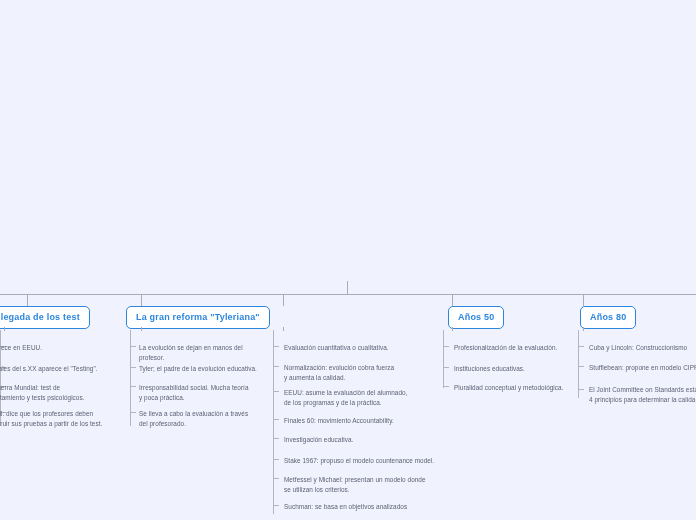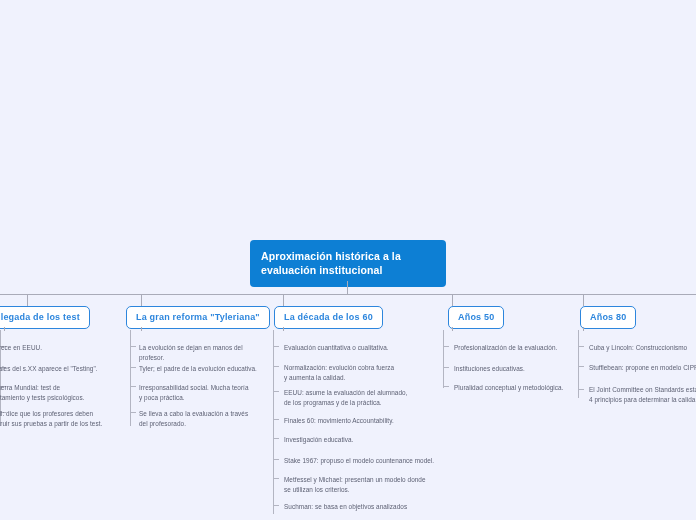--- a/index.html
+++ b/index.html
@@ -79,36 +79,33 @@
     line-height: 1.55;
     letter-spacing: 0.05px;
     white-space: pre-line;
   }
 </style>
 </head>
 <body>
 
 <div id="canvas">
 
-  <div id="root-node">Aproximación histórica a la
-evaluación institucional</div>
 
   <div class="conn v" style="left:347px; top:281px; height:13px;"></div>
 
   <div class="conn h" style="left:0px; top:294px; width:696px;"></div>
 
   <div class="conn v" style="left:27px; top:294px; height:12px;"></div>
   <div class="conn v" style="left:141px; top:294px; height:12px;"></div>
   <div class="conn v" style="left:283px; top:294px; height:12px;"></div>
   <div class="conn v" style="left:452px; top:294px; height:12px;"></div>
   <div class="conn v" style="left:583px; top:294px; height:12px;"></div>
 
   <div class="branch-node" style="left:-12px; top:306px;">llegada de los test</div>
   <div class="branch-node" style="left:126px; top:306px;">La gran reforma "Tyleriana"</div>
-  <div class="branch-node" style="left:274px; top:306px;">La década de los 60</div>
   <div class="branch-node" style="left:448px; top:306px;">Años 50</div>
   <div class="branch-node" style="left:580px; top:306px;">Años 80</div>
 
   <div class="spine" style="left:0px; top:330px; height:96px;"></div>
   <div class="conn v" style="left:4px; top:327px; height:4px;"></div>
   <div class="tick" style="left:0px; top:346px;"></div>
   <div class="tick" style="left:0px; top:367px;"></div>
   <div class="tick" style="left:0px; top:386px;"></div>
   <div class="tick" style="left:0px; top:412px;"></div>
 

